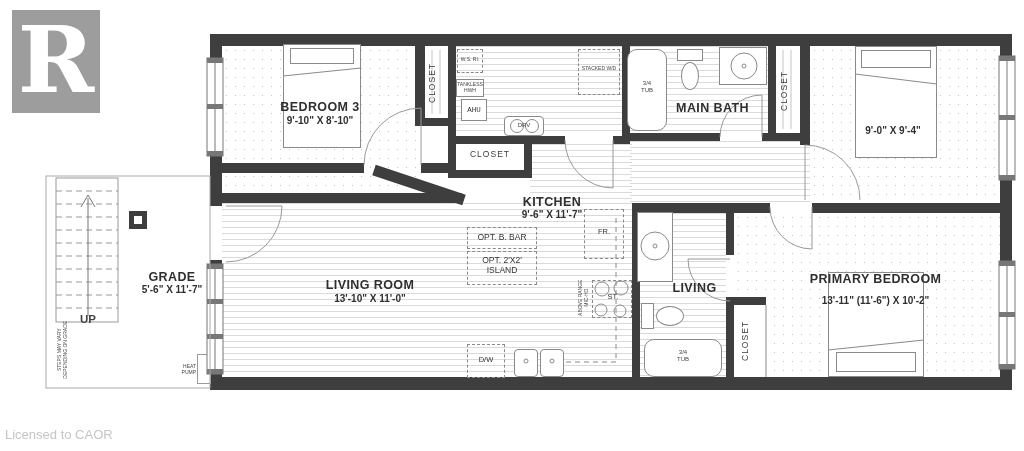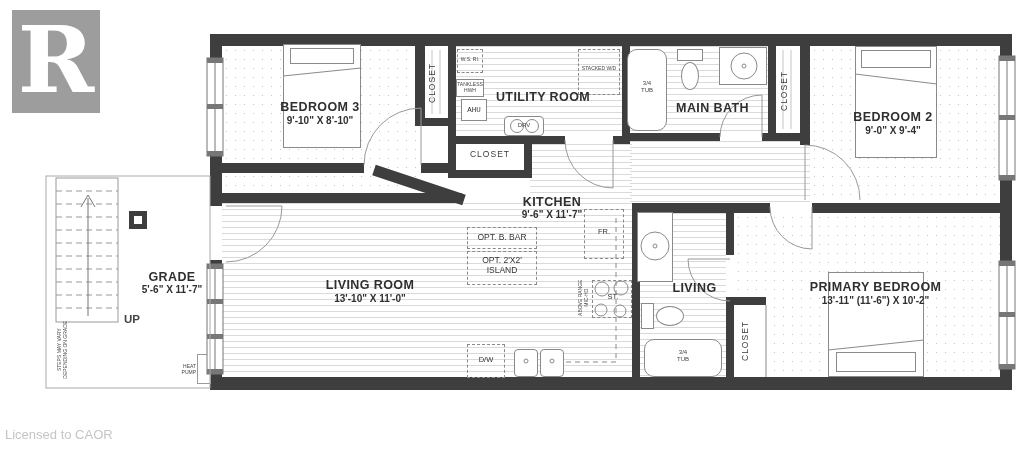--- a/index.html
+++ b/index.html
@@ -272,45 +272,43 @@
         <line x1="791" y1="50" x2="791" y2="129"></line>
       <line x1="766" y1="305" x2="766" y2="377" stroke="#8a8a8a"></line>
     </g>
 
     <path d="M566 362 H616 V214" stroke="#8a8a8a" fill="none" stroke-dasharray="5,4"></path>
   </svg>
 
   <div class="lab rname" style="left:250px;top:100px;width:140px;">BEDROOM 3</div>
   <div class="lab rdims" style="left:250px;top:115px;width:140px;">9'-10" X 8'-10"</div>
 
-  <div class="lab rname" style="left:478px;top:90px;width:130px;">UTILITY ROOM</div>
 
   <div class="lab rname" style="left:650px;top:101px;width:125px;">MAIN BATH</div>
 
-  <div class="lab rname" style="left:823px;top:110px;width:140px;">BEDROOM 2</div>
   <div class="lab rdims" style="left:823px;top:125px;width:140px;">9'-0" X 9'-4"</div>
 
   <div class="lab rname" style="left:492px;top:195px;width:120px;">KITCHEN</div>
   <div class="lab rdims" style="left:492px;top:209px;width:120px;">9'-6" X 11'-7"</div>
 
   <div class="lab rname" style="left:300px;top:278px;width:140px;">LIVING ROOM</div>
   <div class="lab rdims" style="left:300px;top:293px;width:140px;">13'-10" X 11'-0"</div>
 
   <div class="lab rname" style="left:642px;top:281px;width:105px;">LIVING</div>
 
-  <div class="lab rname" style="left:783px;top:280px;width:185px;">PRIMARY BEDROOM</div>
+  <div class="lab rname" style="left:783px;top:272px;width:185px;">PRIMARY BEDROOM</div>
   <div class="lab rdims" style="left:783px;top:295px;width:185px;">13'-11" (11'-6") X 10'-2"</div>
 
   <div class="lab rname" style="left:132px;top:270px;width:80px;">GRADE</div>
   <div class="lab rdims" style="left:124px;top:284px;width:96px;">5'-6" X 11'-7"</div>
 
   <div class="vtext" style="left:427px;top:52px;height:62px;">CLOSET</div>
   <div class="vtext" style="left:779px;top:54px;height:74px;">CLOSET</div>
   <div class="vtext" style="left:740px;top:310px;height:62px;">CLOSET</div>
   <div class="lab" style="left:456px;top:150px;width:68px;font-size:8.5px;letter-spacing:1px;color:#3a3a3a;">CLOSET</div>
 
-  <div class="lab" style="left:75px;top:313px;width:26px;font-size:11.5px;font-weight:600;color:#444;margin-left:44px;">UP</div>
+  <div class="lab" style="left:75px;top:313px;width:26px;font-size:11.5px;font-weight:600;color:#444;">UP</div>
   <div class="lab tiny2 pre" style="left:23px;top:344px;width:80px;transform:rotate(-90deg);">STEPS MAY VARY
 DEPENDING ON GRADE</div>
   <div class="lab tiny2 pre" style="left:562px;top:292px;width:44px;transform:rotate(-90deg);">ABOVE RANGE
 MIC-HD</div>
 
 </div>
 
 </body></html>

